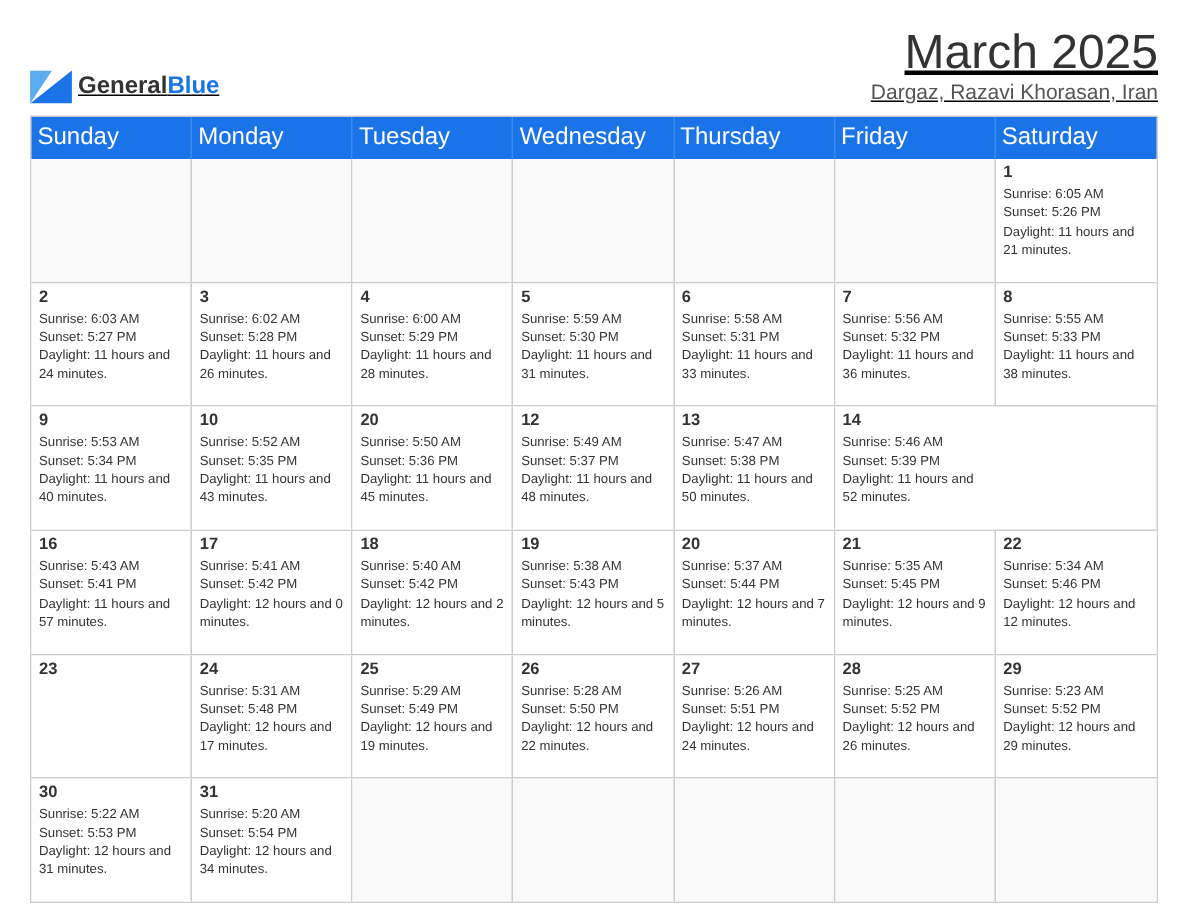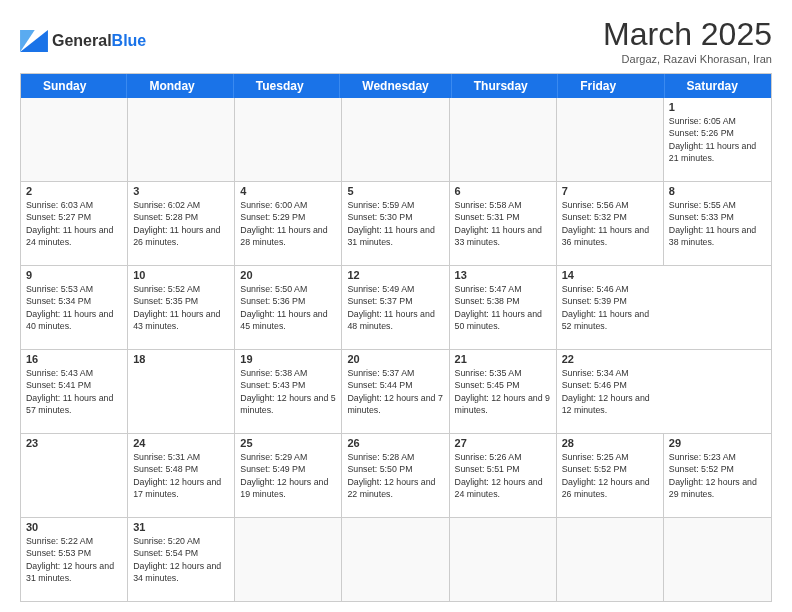--- a/index.html
+++ b/index.html
@@ -13,61 +13,62 @@
     .page {
       width: 792px;
       height: 612px;
       padding: 16px 20px 10px 20px;
       display: flex;
       flex-direction: column;
     }
     .header {
       display: flex;
       justify-content: space-between;
-      align-items: center;
+      align-items: flex-end;
       margin-bottom: 8px;
+      text-decoration: underline;
     }
     .logo {
       display: flex;
       align-items: center;
       gap: 4px;
     }
     .logo-blue-shape {
       width: 28px;
       height: 22px;
       position: relative;
     }
     .title-block {
       text-align: right;
     }
     .month-title {
       font-size: 32px;
       color: #333;
       font-weight: normal;
     }
     .location {
-      font-size: 11px;
+      font-size: 14px;
       color: #555;
     }
     .calendar {
       flex: 1;
       border: 1px solid #ccc;
       display: flex;
       flex-direction: column;
     }
     .day-headers {
       display: grid;
       grid-template-columns: repeat(7, 1fr);
       background: #1a73e8;
     }
     .day-header {
       color: #fff;
-      font-size: 12px;
-      font-weight: bold;
-      padding: 5px 22px;
+      font-size: 16px;
+      font-weight: normal;
+      padding: 5px 4px;
       text-align: left;
       border-right: 1px solid #3a8af0;
     }
     .day-header:last-child { border-right: none; }
     .calendar-body {
       display: flex;
       flex-direction: column;
       flex: 1;
     }
     .week-row {
@@ -230,21 +231,30 @@
           </div>
         </div>
         <div class="week-row">
           <div class="day-cell">
             <div class="day-num">16</div>
             <div class="day-info">Sunrise: 5:43 AM
 Sunset: 5:41 PM
 Daylight: 11 hours and 57 minutes.</div>
           </div>
           <div class="day-cell">
+            <div class="day-num">17</div>
+            <div class="day-info">Sunrise: 5:41 AM
+Sunset: 5:42 PM
+Daylight: 12 hours and 0 minutes.</div>
+          </div>
+          <div class="day-cell">
             <div class="day-num">18</div>
+            <div class="day-info">Sunrise: 5:40 AM
+Sunset: 5:42 PM
+Daylight: 12 hours and 2 minutes.</div>
           </div>
           <div class="day-cell">
             <div class="day-num">19</div>
             <div class="day-info">Sunrise: 5:38 AM
 Sunset: 5:43 PM
 Daylight: 12 hours and 5 minutes.</div>
           </div>
           <div class="day-cell">
             <div class="day-num">20</div>
             <div class="day-info">Sunrise: 5:37 AM

